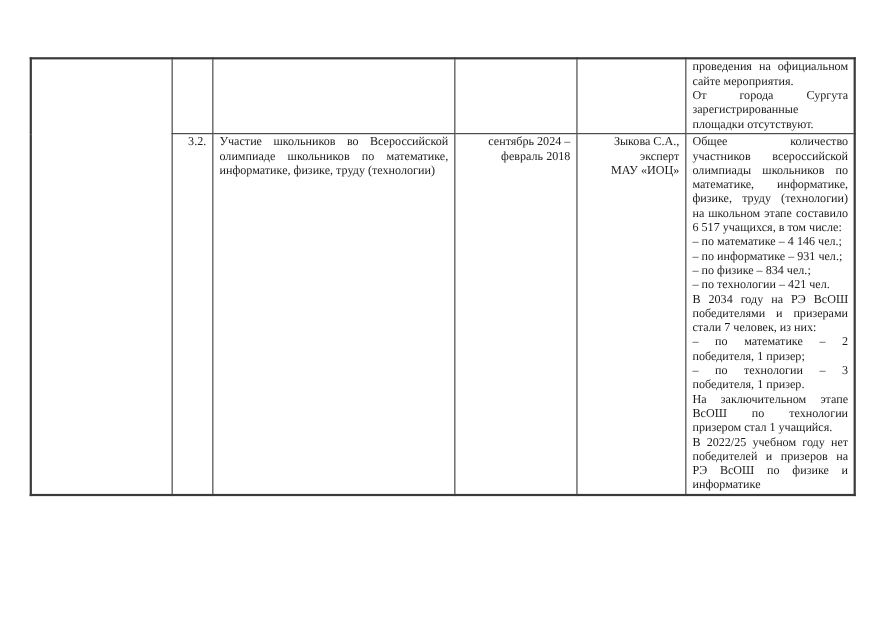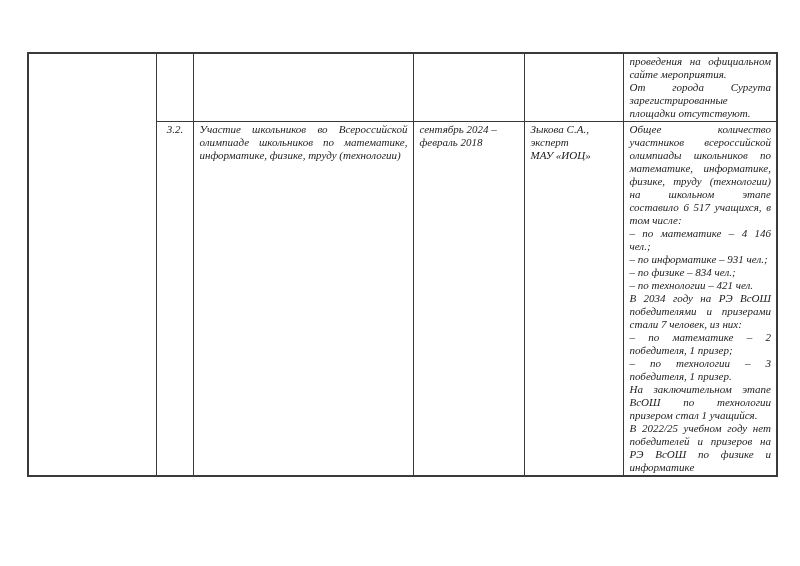--- a/index.html
+++ b/index.html
@@ -22,35 +22,34 @@
     width:800px;height:566px;
     background:var(--bg);
   }
   table.doc-table{
     position:absolute;
     left:27px;top:52px;
     width:749px;
     border-collapse:collapse;
     table-layout:fixed;
     border:2px solid var(--border);
-    font-style:italic;
   }
   table.doc-table td{
     border:1px solid var(--border);
     vertical-align:top;
     padding:1px 5px 1px 6px;
     overflow:hidden;
   }
   td.cell-left-empty{  }
   td.cell-num{
-    text-align:center;
+    text-align:right;
     padding:2px 1px 1px 1px;
   }
   .just{text-align:justify;}
-  .center{text-align:left;}
+  .center{text-align:right;}
   p.para{margin:0;padding:0;text-align:justify;}
   .line{margin:0;padding:0;}
   tr.row-cont td{height:67px;}
   td.cell-activity{padding:2px 4px 1px 6px;}
   td.cell-period{padding:2px 3px 1px 3px;}
   td.cell-responsible{padding:2px 3px 1px 3px;margin-top:18px;}
   td.cell-result{padding:1px 5px 1px 6px;}
 </style>
 </head>
 <body>

